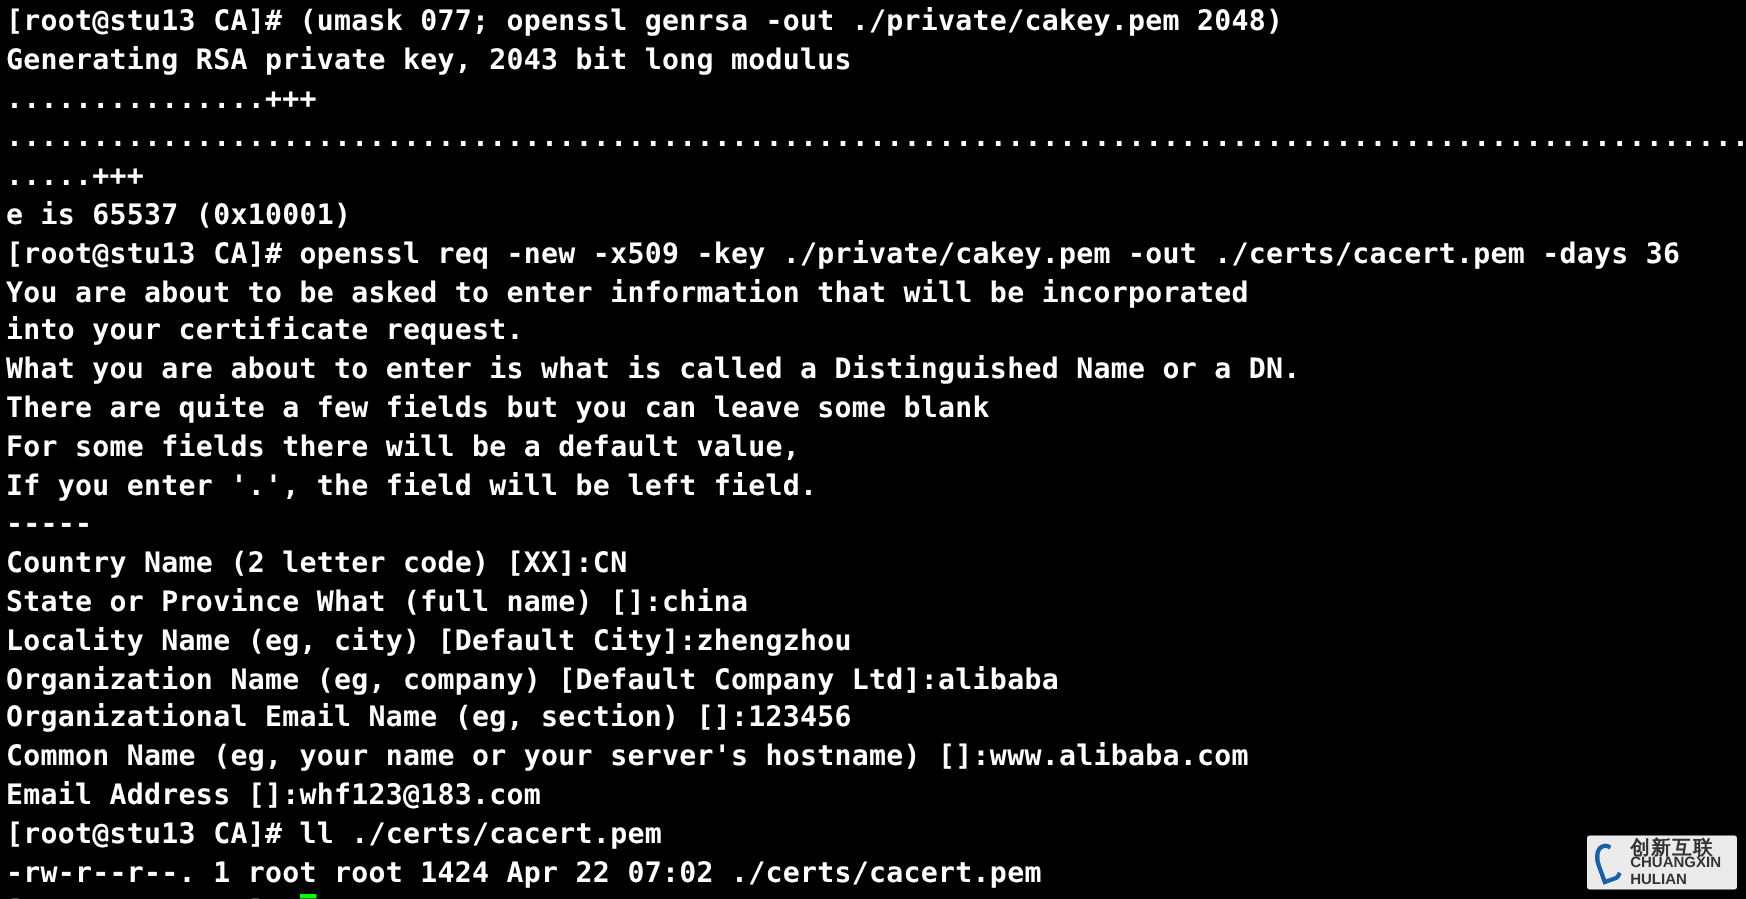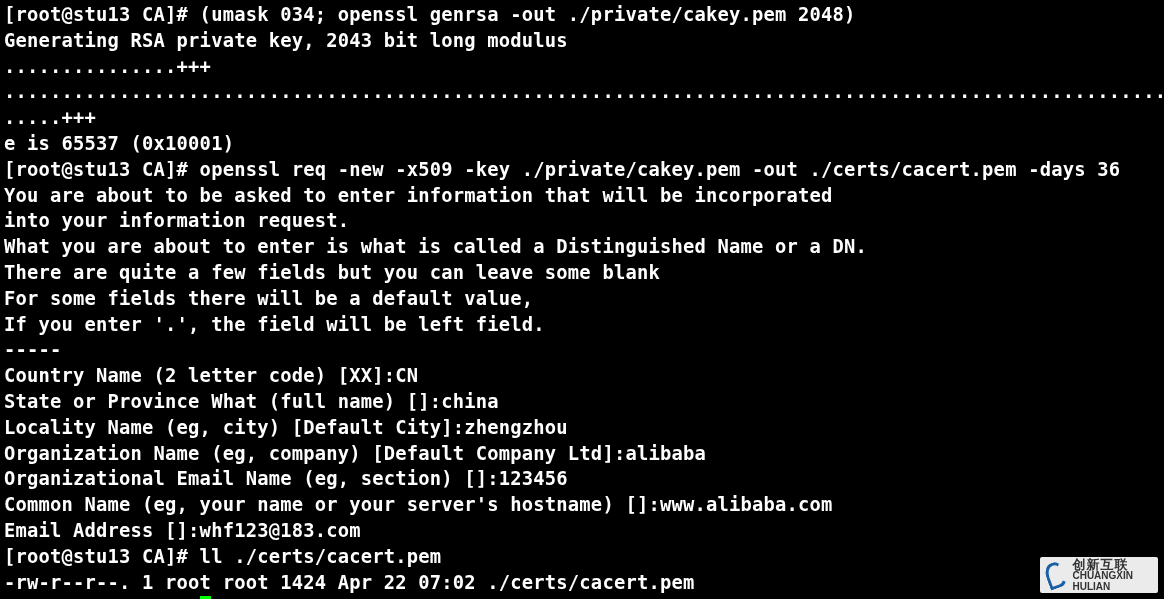--- a/index.html
+++ b/index.html
@@ -27,21 +27,21 @@
     width: 11px;
     height: 20px;
     background: #00ff00;
     vertical-align: text-bottom;
     margin-bottom: 2px;
   }
   .watermark {
     position: absolute;
     right: 6px;
     bottom: 6px;
-    width: 118px;
+    width: 100px;
     height: 36px;
     background: rgba(255,255,255,0.92);
     border-radius: 2px;
     display: flex;
     align-items: center;
     justify-content: flex-start;
     padding: 2px 6px;
     box-sizing: border-box;
     gap: 6px;
   }
@@ -67,29 +67,29 @@
     font-weight: bold;
   }
   .watermark .txt .cn {
     font-size: 13px;
     letter-spacing: 1px;
   }
 </style>
 </head>
 <body>
 
-<pre class="terminal"><span>[root@stu13 CA]# (umask 034; openssl genrsa -out ./private/cakey.pem 2048)</span>
+<pre class="terminal"><span>[root@stu13 CA]# (umask 077; openssl genrsa -out ./private/cakey.pem 2048)</span>
 <span>Generating RSA private key, 2043 bit long modulus</span>
 <span>...............+++</span>
 <span>........................................................................................................</span>
 <span>.....+++</span>
 <span>e is 65537 (0x10001)</span>
 <span>[root@stu13 CA]# openssl req -new -x509 -key ./private/cakey.pem -out ./certs/cacert.pem -days 36</span>
 <span>You are about to be asked to enter information that will be incorporated</span>
-<span>into your information request.</span>
+<span>into your certificate request.</span>
 <span>What you are about to enter is what is called a Distinguished Name or a DN.</span>
 <span>There are quite a few fields but you can leave some blank</span>
 <span>For some fields there will be a default value,</span>
 <span>If you enter '.', the field will be left field.</span>
 <span>-----</span>
 <span>Country Name (2 letter code) [XX]:CN</span>
 <span>State or Province What (full name) []:china</span>
 <span>Locality Name (eg, city) [Default City]:zhengzhou</span>
 <span>Organization Name (eg, company) [Default Company Ltd]:alibaba</span>
 <span>Organizational Email Name (eg, section) []:123456</span>

